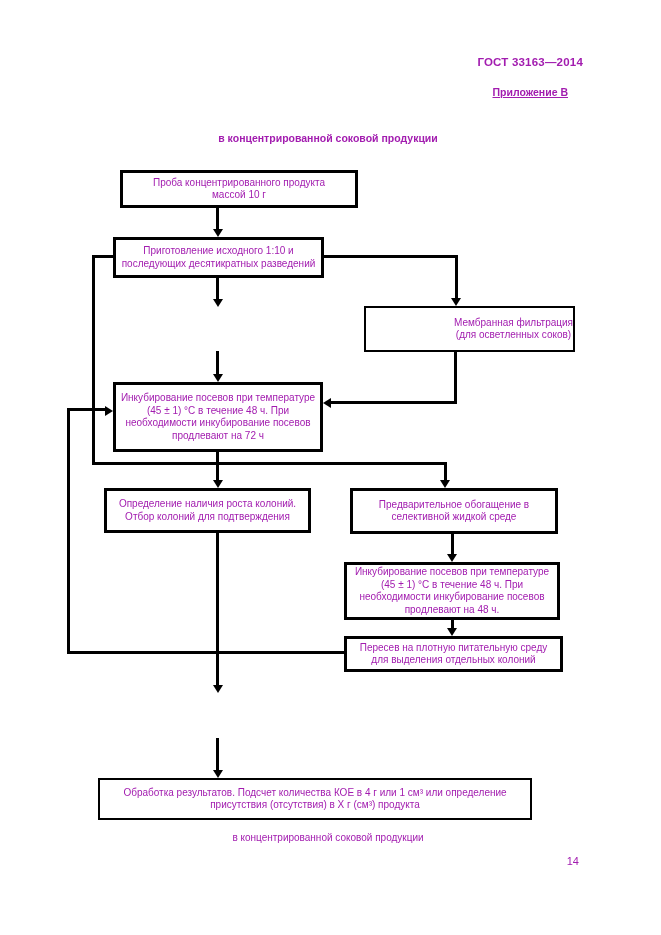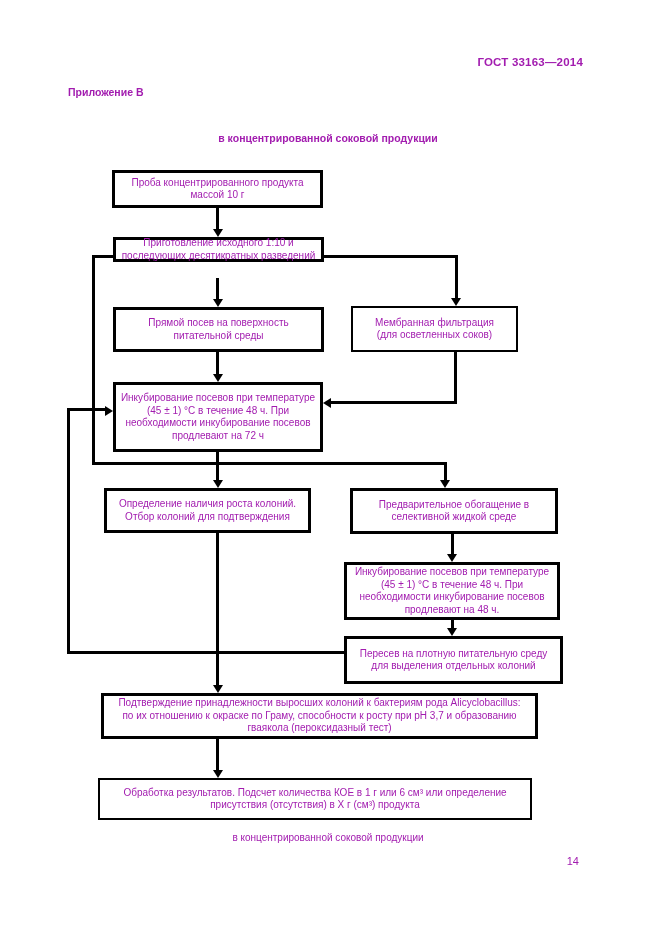--- a/index.html
+++ b/index.html
@@ -11,21 +11,21 @@
     color:#a21caf;
     overflow:hidden;
     margin:0 auto;
   }
   .doc-number{
     position:absolute;top:56px;right:78px;
     font-size:11.5px;font-weight:bold;letter-spacing:.2px;
   }
   .appendix{
     position:absolute;top:86px;left:68px;width:500px;
-    text-align:left;font-size:10.5px;font-weight:bold;line-height:13px;
+    text-align:right;font-size:10.5px;font-weight:bold;line-height:13px;text-decoration:underline;
   }
   .doc-title{
     position:absolute;top:131px;left:48px;width:560px;
     text-align:center;font-size:10.5px;font-weight:bold;line-height:14px;
   }
   .doc-title i{font-style:italic;}
   .fbox{
     position:absolute;box-sizing:border-box;
     display:flex;align-items:center;justify-content:center;
     text-align:center;font-size:10px;line-height:12.5px;
@@ -70,36 +70,32 @@
   <div class="doc-number">ГОСТ 33163—2014</div>
 
   <div class="appendix">
     <div>Приложение В</div>
   </div>
 
   <div class="doc-title">
     <div>в концентрированной соковой продукции</div>
   </div>
 
-  <div class="fbox thick" style="left:112px;top:170px;width:211px;height:38px;justify-content:center;">
+  <div class="fbox thick" style="left:120px;top:170px;width:238px;height:38px;justify-content:center;">
     <span>Проба концентрированного продукта
 массой 10 г</span>
   </div>
 
-  <div class="fbox thick" style="left:113px;top:237px;width:211px;height:25px;">
+  <div class="fbox thick" style="left:113px;top:237px;width:211px;height:41px;">
     <span>Приготовление исходного 1:10 и
 последующих десятикратных разведений</span>
   </div>
 
-  <div class="fbox thick" style="left:113px;top:307px;width:211px;height:45px;">
-    <span>Прямой посев на поверхность
-питательной среды</span>
-  </div>
 
-  <div class="fbox thin" style="left:351px;top:306px;width:167px;height:46px;">
+  <div class="fbox thin" style="left:364px;top:306px;width:211px;height:46px;justify-content:flex-end;">
     <span>Мембранная фильтрация
 (для осветленных соков)</span>
   </div>
 
   <div class="fbox thick" style="left:113px;top:382px;width:210px;height:70px;">
     <span>Инкубирование посевов при температуре
 (45 ± 1) °С в течение 48 ч. При
 необходимости инкубирование посевов
 продлевают на 72 ч</span>
   </div>
@@ -114,33 +110,28 @@
 Отбор колоний для подтверждения</span>
   </div>
 
   <div class="fbox thick" style="left:344px;top:562px;width:216px;height:58px;">
     <span>Инкубирование посевов при температуре
 (45 ± 1) °С в течение 48 ч. При
 необходимости инкубирование посевов
 продлевают на 48 ч.</span>
   </div>
 
-  <div class="fbox thick" style="left:344px;top:636px;width:219px;height:48px;">
+  <div class="fbox thick" style="left:344px;top:636px;width:219px;height:36px;">
     <span>Пересев на плотную питательную среду
 для выделения отдельных колоний</span>
   </div>
 
-  <div class="fbox thick" style="left:101px;top:693px;width:437px;height:46px;">
-    <span>Подтверждение принадлежности выросших колоний к бактериям рода Alicyclobacillus:
-по их отношению к окраске по Граму, способности к росту при pH 3,7 и образованию
-гваякола (пероксидазный тест)</span>
-  </div>
 
   <div class="fbox thin" style="left:98px;top:778px;width:434px;height:42px;">
-    <span>Обработка результатов. Подсчет количества КОЕ в 1 г или 6 см³ или определение
+    <span>Обработка результатов. Подсчет количества КОЕ в 4 г или 1 см³ или определение
 присутствия (отсутствия) в Х г (см³) продукта</span>
   </div>
 
   <div class="vline" style="left:216px;top:208px;height:22px;"></div>
   <div class="arrow-down" style="left:213px;top:229px;"></div>
 
   <div class="vline" style="left:216px;top:278px;height:22px;"></div>
   <div class="arrow-down" style="left:213px;top:299px;"></div>
 
   <div class="hline" style="left:322px;top:255px;width:136px;"></div>

